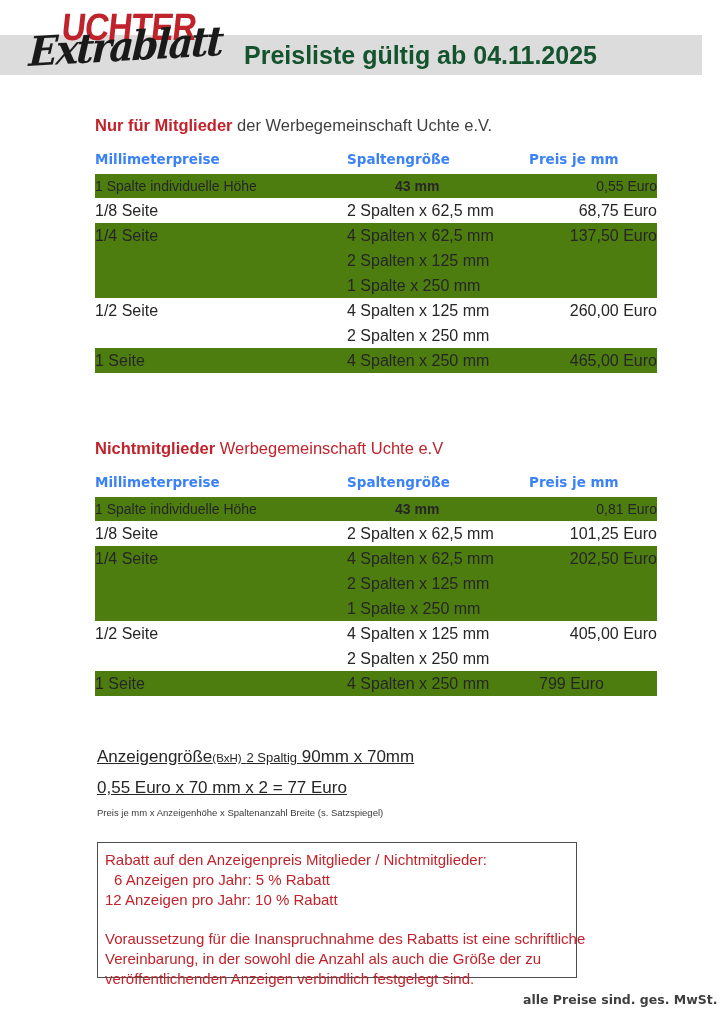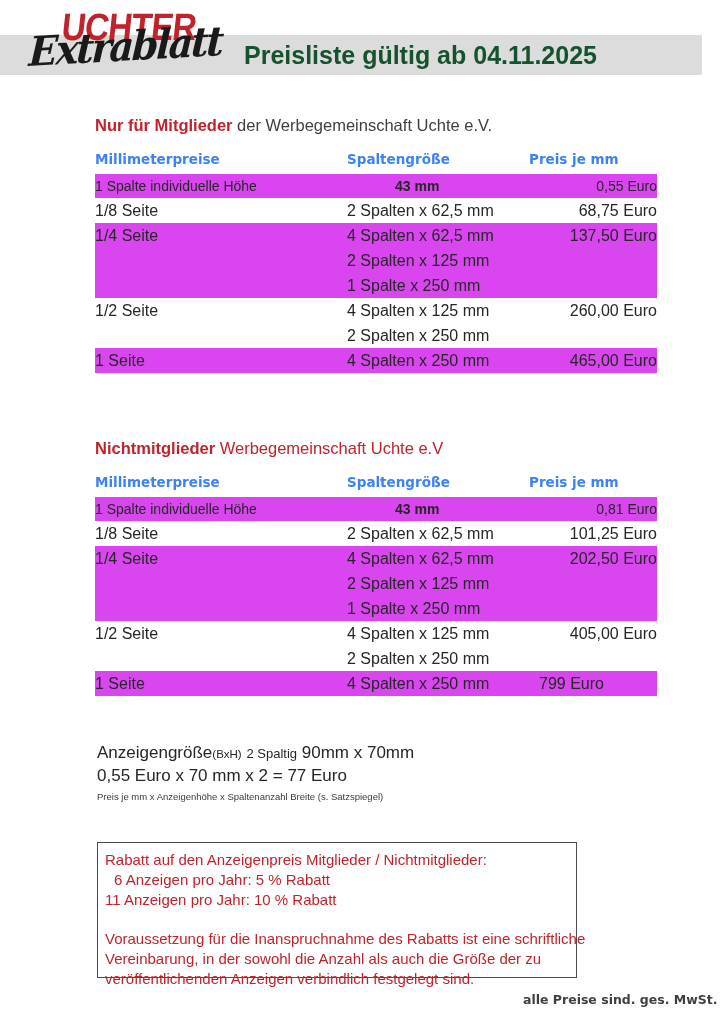--- a/index.html
+++ b/index.html
@@ -118,21 +118,21 @@
     line-height: 25px;
     color: #262626;
     padding: 0;
     vertical-align: top;
   }
   td.col-label { padding-left: 5px; }
   td.col-size { padding-left: 8px; }
   td.col-price { text-align: right; padding-right: 4px; }
   td.col-price.left-align { text-align: left; padding-left: 10px; }
 
-  tr.shaded td { background: #d946ef; }
+  tr.shaded td { background: #4d7c0f; }
 
   tr.first-row td {
     font-size: 14px;
     line-height: 24px;
   }
   tr.first-row td.col-size { font-weight: bold; padding-left: 48px; }
 
   .sub-line { display: block; line-height: 25px; }
 
   
@@ -144,22 +144,23 @@
     color: #262626;
   }
   .ex-title {
     font-size: 17px;
     line-height: 23px;
     text-decoration: underline;
     white-space: nowrap;
   }
   .ex-line {
     font-size: 17px;
-    line-height: 22px;
-    white-space: nowrap;
+    line-height: 30px;
+    white-space: nowrap;
+    text-decoration: underline;
   }
   .ex-small { font-size: 11.5px; }
   .ex-mid { font-size: 13px; }
   .ex-caption {
     font-size: 9.5px;
     line-height: 16px;
     color: #3a3a3a;
     margin-top: 2px;
     white-space: nowrap;
   }
@@ -320,20 +321,20 @@
 
 <div id="example-block">
   <div class="ex-line"><span>Anzeigengröße</span><span class="ex-small">(BxH)</span> <span class="ex-mid">2 Spaltig</span> <span>90mm x 70mm</span></div>
   <div class="ex-line">0,55 Euro  x 70 mm x 2 = 77 Euro</div>
   <div class="ex-caption">Preis je mm  x  Anzeigenhöhe  x  Spaltenanzahl Breite (s. Satzspiegel)</div>
 </div>
 
 <div id="discount-box">
   <div class="disc-line">Rabatt auf den Anzeigenpreis Mitglieder / Nichtmitglieder:</div>
   <div class="disc-line disc-indent-1">6 Anzeigen pro Jahr:   5 % Rabatt</div>
-  <div class="disc-line">11 Anzeigen pro Jahr: 10 % Rabatt</div>
+  <div class="disc-line">12 Anzeigen pro Jahr: 10 % Rabatt</div>
   <div class="disc-gap"></div>
   <div class="disc-line">Voraussetzung für die Inanspruchnahme des Rabatts ist eine schriftliche</div>
   <div class="disc-line">Vereinbarung, in der sowohl die Anzahl als auch die Größe der zu</div>
   <div class="disc-line">veröffentlichenden Anzeigen verbindlich festgelegt sind.</div>
 </div>
 
 <div id="footer-note">alle Preise sind. ges. MwSt.</div>
 
 </body></html>

